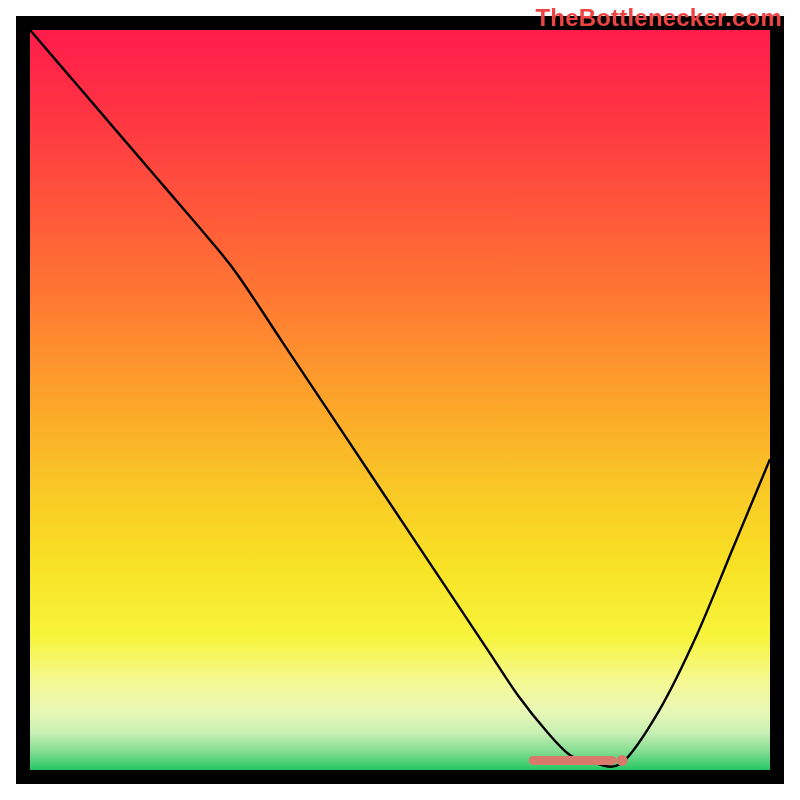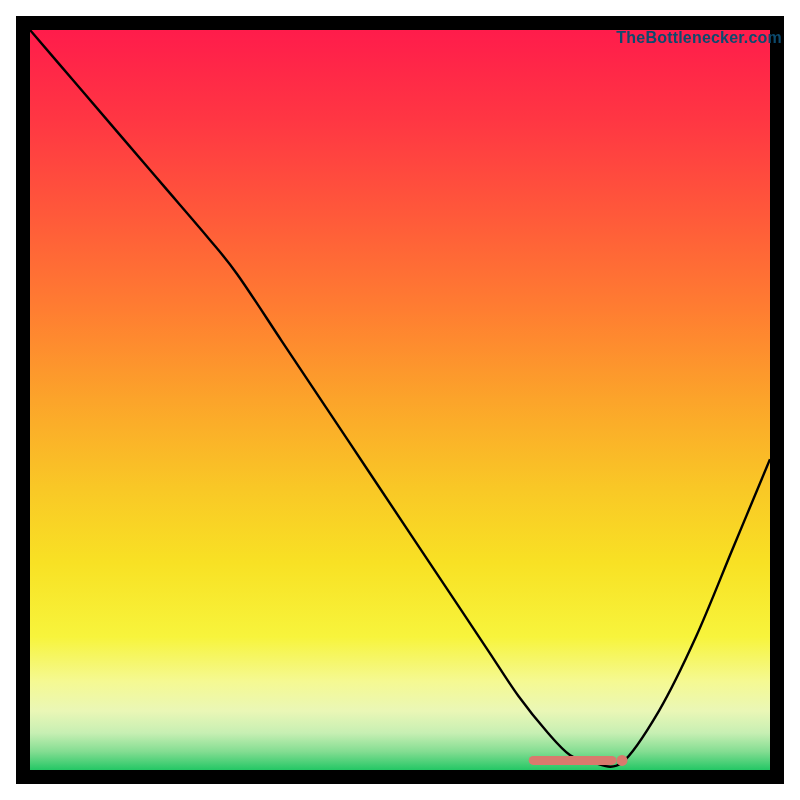--- a/index.html
+++ b/index.html
@@ -12,26 +12,25 @@
   }
   .container {
     position: relative;
     width: 800px;
     height: 800px;
   }
   .watermark {
     position: absolute;
     top: 4px;
     right: 18px;
-    font-size: 16px;
+    font-size: 24px;
     font-weight: 600;
-    color: #0c4a6e;
+    color: #ef4444;
     letter-spacing: 0.2px;
     z-index: 20;
-    margin-top: 25px;
   }
   svg {
     position: absolute;
     top: 0;
     left: 0;
   }
 </style>
 </head>
 <body>
 <div class="container">

